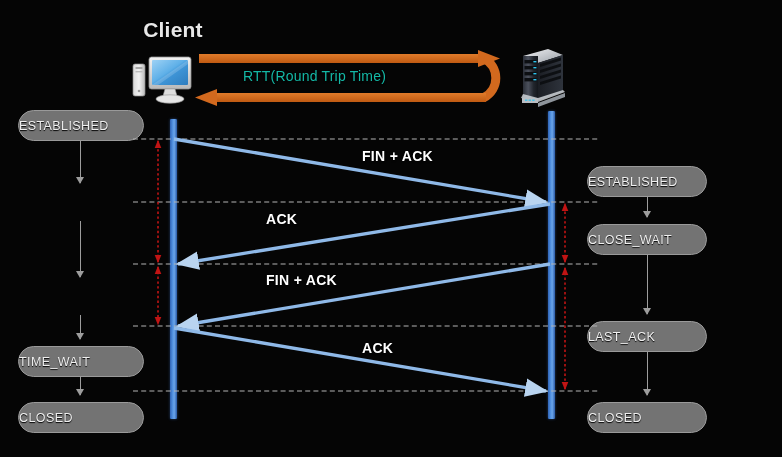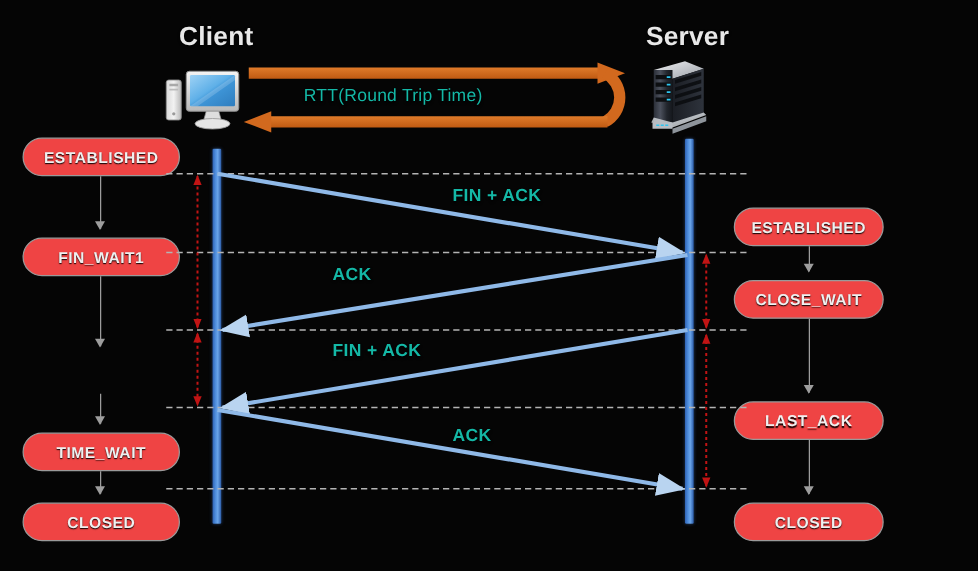--- a/index.html
+++ b/index.html
@@ -31,28 +31,28 @@
   }
   #client-title { left: 108px; top: 18px; width: 130px; }
   #server-title { left: 485px; top: 18px; width: 130px; }
 
   
   .state-box {
     position: absolute;
     height: 31px;
     border: 1.3px solid #9a9a9a;
     border-radius: 16px;
-    background: #ef4444;
+    background: #737373;
     color: #f0f0f0;
     font-size: 12.5px;
-    font-weight: bold;
+    font-weight: normal;
     letter-spacing: 0.4px;
     display: flex;
     align-items: center;
-    justify-content: center;
+    justify-content: flex-start;
     box-sizing: border-box;
     text-shadow: 0 1px 1px #000;
   }
   .col-left  { left: 18px;  width: 126px; }
   .col-right { left: 587px; width: 120px; }
 
   
   .state-link {
     position: absolute;
     width: 1.4px;
@@ -83,21 +83,21 @@
     left: 0;
     top: 0;
     width: 782px;
     height: 457px;
     pointer-events: none;
   }
 
   
   .msg-label {
     position: absolute;
-    color: #14b8a6;
+    color: #ffffff;
     font-size: 14px;
     font-weight: bold;
     letter-spacing: 0.3px;
     white-space: nowrap;
     text-shadow: 0 1px 2px #000;
   }
 
   
   #rtt-label {
     position: absolute;
@@ -114,21 +114,20 @@
   .device { position: absolute; }
   #client-icon { left: 131px; top: 52px; width: 64px; height: 56px; }
   #server-icon { left: 517px; top: 44px; width: 50px; height: 66px; }
 </style>
 </head>
 <body>
 
 <div id="stage">
 
   <div class="peer-title" id="client-title">Client</div>
-  <div class="peer-title" id="server-title">Server</div>
 
   <svg class="device" id="client-icon" viewBox="0 0 64 56">
     <defs>
       <linearGradient id="scr" x1="0" y1="0" x2="1" y2="1">
         <stop offset="0%" stop-color="#9ed2f5"></stop>
         <stop offset="45%" stop-color="#5fb0e8"></stop>
         <stop offset="55%" stop-color="#3f96d8"></stop>
         <stop offset="100%" stop-color="#2f7dbe"></stop>
       </linearGradient>
       <linearGradient id="twr" x1="0" y1="0" x2="1" y2="0">
@@ -209,23 +208,20 @@
     </g>
   </svg>
 
   <div id="rtt-label">RTT(Round Trip Time)</div>
 
   <div class="lifeline" id="client-lifeline" style="left:170px; top:119px; height:300px;"></div>
   <div class="lifeline" id="server-lifeline" style="left:548px; top:111px; height:308px;"></div>
 
   <div class="state-box col-left" style="top:110px;">
     <span>ESTABLISHED</span>
-  </div>
-  <div class="state-box col-left" style="top:190px;">
-    <span>FIN_WAIT1</span>
   </div>
   <div class="state-box col-left" style="top:346px;">
     <span>TIME_WAIT</span>
   </div>
   <div class="state-box col-left" style="top:402px;">
     <span>CLOSED</span>
   </div>
 
   <div class="state-link" style="left:80px; top:141px;  height:42px;"></div>
   <div class="state-link" style="left:80px; top:221px;  height:56px;"></div>

